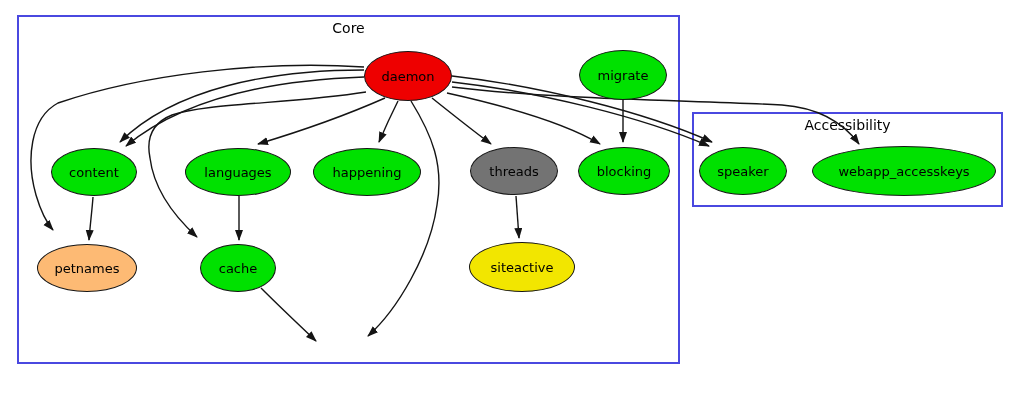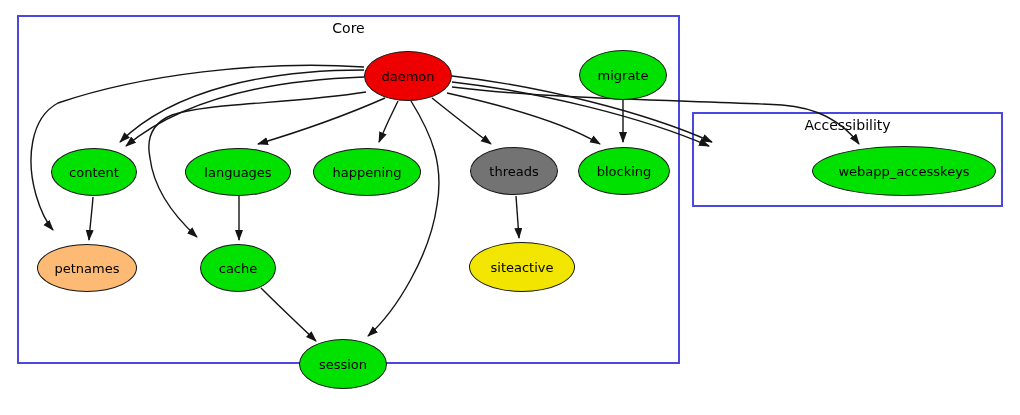--- a/index.html
+++ b/index.html
@@ -90,18 +90,18 @@
   <div class="node" style="left: 470px; top: 147px; width: 88px; height: 48px; background-color: #737373;">threads</div>
 
   <div class="node" style="left: 578px; top: 147px; width: 92px; height: 48px; background-color: rgb(0, 225, 0);">blocking</div>
 
   <div class="node" style="left: 37px; top: 244px; width: 100px; height: 48px; background-color: #fdba74;">petnames</div>
 
   <div class="node" style="left: 200px; top: 244px; width: 76px; height: 48px; background-color: rgb(0, 225, 0);">cache</div>
 
   <div class="node" style="left: 469px; top: 242px; width: 106px; height: 50px; background-color: rgb(242, 230, 0);">siteactive</div>
 
-  <div class="node" style="left: 299px; top: 339px; width: 88px; height: 50px; background-color: rgb(0, 225, 0);">session</div>
 
+  <div class="node" style="left: 699px; top: 147px; width: 88px; height: 48px; background-color: rgb(0, 225, 0);">speaker</div>
 
   <div class="node" style="left: 812px; top: 146px; width: 184px; height: 50px; background-color: rgb(0, 225, 0);">webapp_accesskeys</div>
 
 </div>
 
 </body></html>

